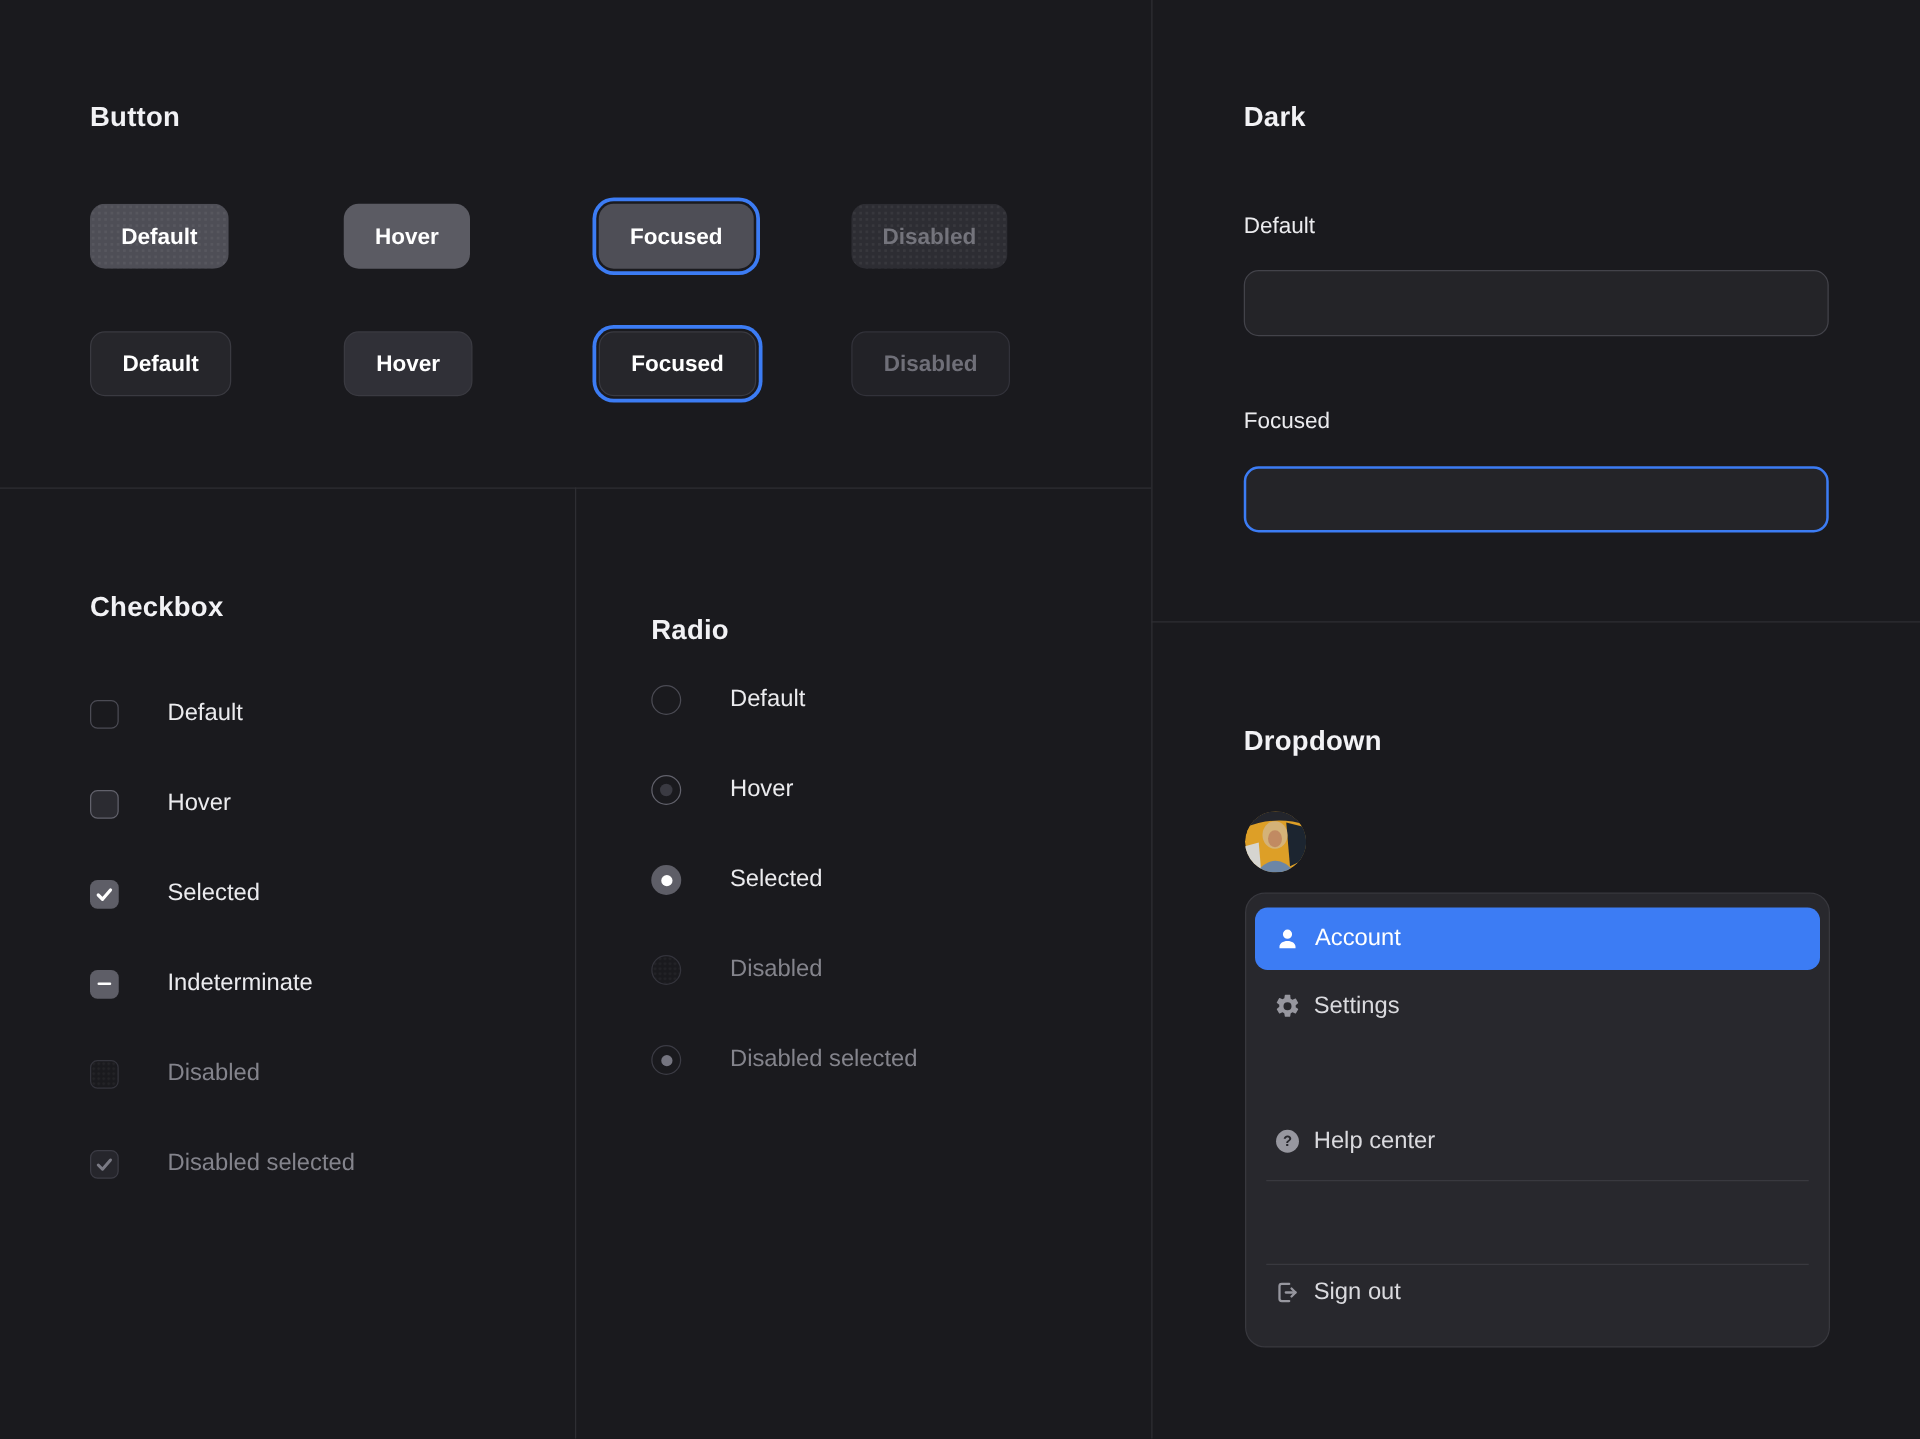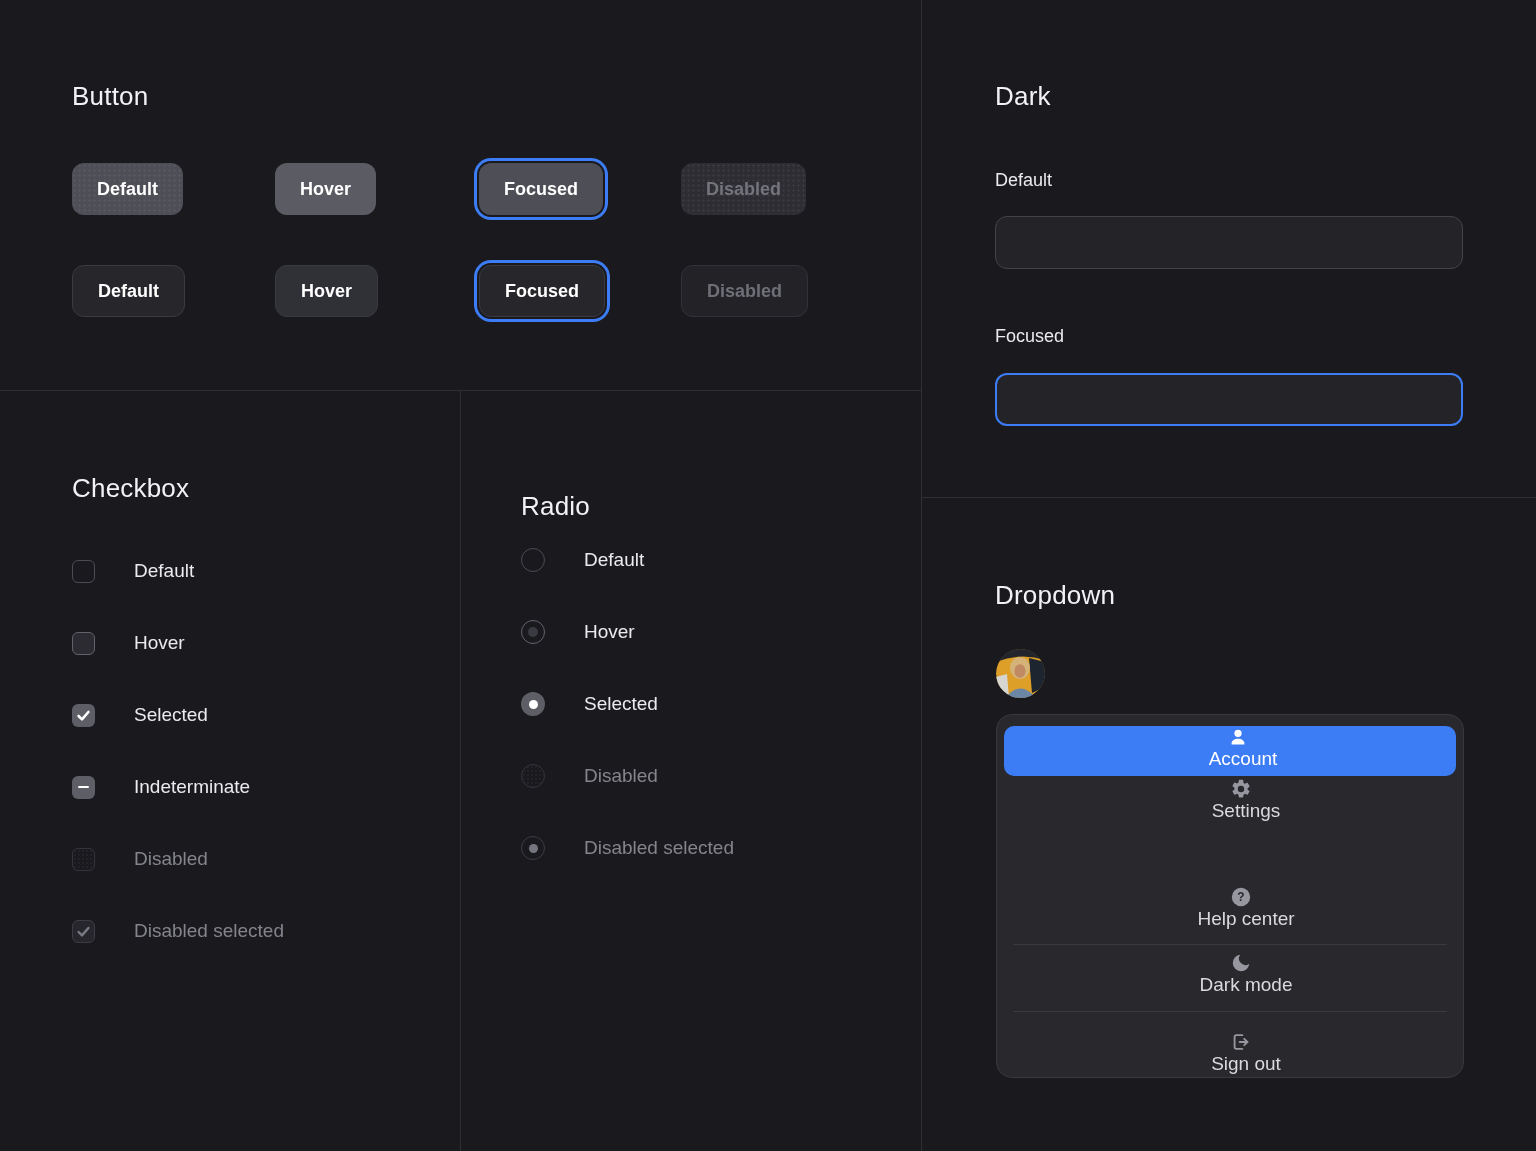--- a/index.html
+++ b/index.html
@@ -29,21 +29,21 @@
   *{box-sizing:border-box;margin:0;padding:0;}
   html,body{width:1536px;height:1151px;}
   body{
     background:var(--page-bg);
     font-family:"Liberation Sans","DejaVu Sans",sans-serif;
     position:relative;overflow:hidden;
     -webkit-font-smoothing:antialiased;
   }
   .abs{position:absolute;}
   .divider{position:absolute;background:var(--divider);}
-  .h2{font-size:26px;font-weight:400;color:var(--heading);letter-spacing:.2px;}
+  .h2{font-size:22px;font-weight:700;color:var(--heading);letter-spacing:.2px;}
 
   
   .btn{
     position:absolute;height:52px;padding:0 25px;border-radius:12px;
     display:inline-flex;align-items:center;justify-content:center;
     font-size:18px;font-weight:600;color:#fff;border:none;cursor:pointer;
     font-family:inherit;
   }
   .btn.texture{
     background-image:radial-gradient(rgba(255,255,255,.05) 1px,transparent 1.2px);
@@ -101,21 +101,21 @@
   .avatar{
     position:absolute;left:996px;top:649px;width:49px;height:49px;border-radius:50%;
     overflow:hidden;cursor:pointer;
   }
   .menu-panel{
     position:absolute;left:996px;top:714px;width:468px;height:364px;
     background:var(--panel-bg);border:1px solid var(--panel-border);border-radius:16px;
   }
   .menu-item{
     position:absolute;left:0;right:0;height:54px;display:flex;align-items:center;
-    padding-left:22px;cursor:pointer;color:var(--menu-label);flex-direction:column;
+    padding-left:22px;cursor:pointer;color:var(--menu-label);
   }
   .menu-item .mi-label{font-size:19px;margin-left:10px;}
   .menu-item .mi-icon{width:22px;height:22px;color:var(--menu-icon);display:flex;}
   .menu-item.active{
     left:7px;right:7px;height:50px;border-radius:10px;background:var(--accent);
     padding-left:15px;color:#fff;
   }
   .menu-item.active .mi-icon{color:#fff;}
   .menu-item.active .mi-label{margin-left:11px;}
   .menu-divider{position:absolute;left:16px;right:16px;height:1px;background:#39393f;}
@@ -255,32 +255,24 @@
       <svg width="22" height="22" viewBox="0 0 24 24">
           <circle cx="12" cy="12" r="10" fill="currentColor"></circle>
           <text x="12" y="16.4" text-anchor="middle" font-size="13" font-weight="700" font-family="Liberation Sans, sans-serif" fill="#28282d">?</text>
         </svg>
     </span>
     <span class="mi-label">Help center</span>
   </div>
 
   <div class="menu-divider" style="top:229px;"></div>
 
-  <div class="menu-item" style="top:237px;">
-    <span class="mi-icon">
-      <svg width="22" height="22" viewBox="0 0 24 24">
-          <path fill="currentColor" d="M21 12.79A9 9 0 1 1 11.21 3 7 7 0 0 0 21 12.79z"></path>
-        </svg>
-    </span>
-    <span class="mi-label">Dark mode</span>
-  </div>
 
   <div class="menu-divider" style="top:296px;"></div>
 
-  <div class="menu-item" style="top:316px;">
+  <div class="menu-item" style="top:292px;">
     <span class="mi-icon">
       <svg width="22" height="22" viewBox="0 0 24 24" fill="none" stroke="currentColor" stroke-width="2" stroke-linecap="round" stroke-linejoin="round">
           <path d="M13.5 4.5H7A2 2 0 0 0 5 6.5v11a2 2 0 0 0 2 2h6.5"></path>
           <path d="M15.5 8.5 19 12l-3.5 3.5"></path>
           <path d="M19 12h-8.5"></path>
         </svg>
     </span>
     <span class="mi-label">Sign out</span>
   </div>
 

